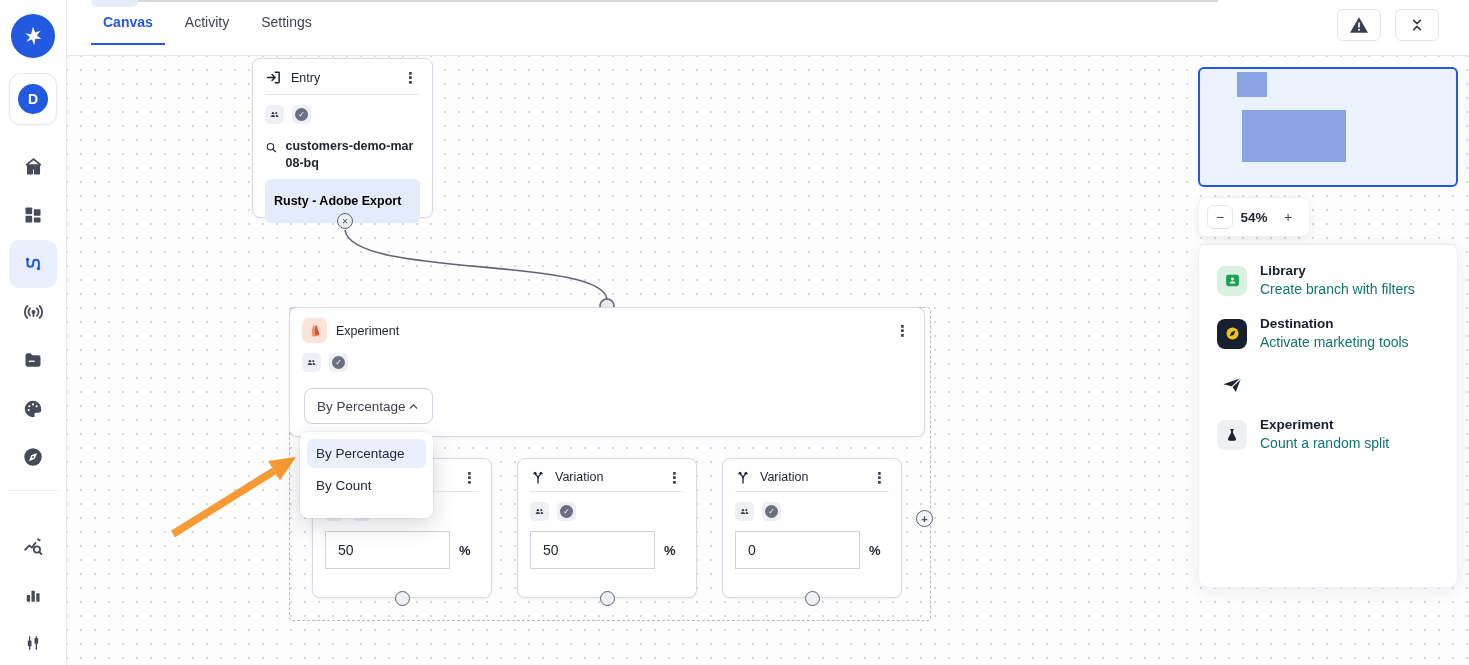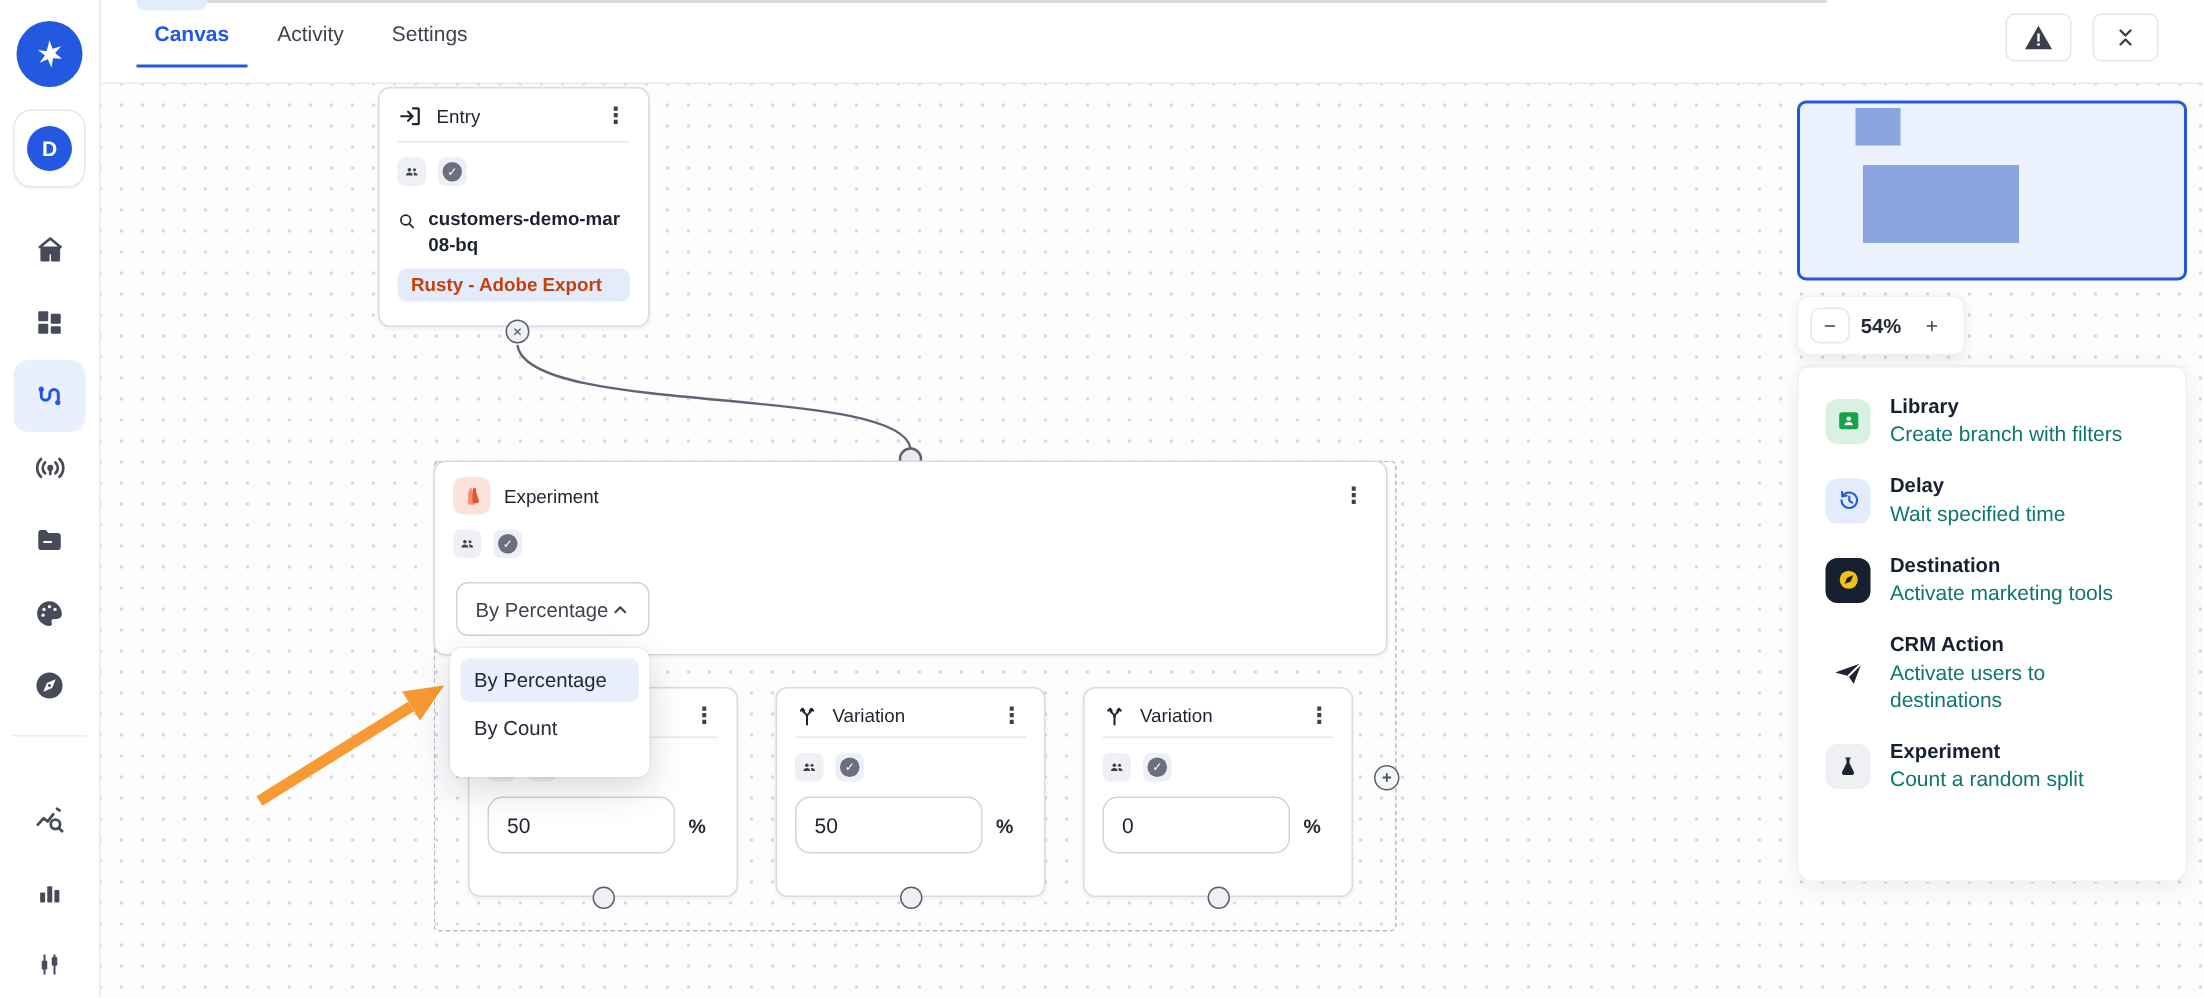--- a/index.html
+++ b/index.html
@@ -38,40 +38,40 @@
   .kebab { color:#3c4150; font-size:15px; font-weight:bold; line-height:1; cursor:pointer; padding:0 2px; }
   .node-divider { height:1px; background:#e7e8ee; margin:0 12px; }
   .chip-row { display:flex; gap:8px; padding:10px 12px 6px 12px; }
   .chip { width:19px; height:19px; border-radius:5px; background:#eef0f5; display:flex; align-items:center; justify-content:center; }
   .check-badge { width:13px; height:13px; border-radius:50%; background:#6a7080; color:#fff; font-size:8px; display:flex; align-items:center; justify-content:center; }
 
   
   .entry-card { left:185px; top:2px; width:181px; height:160px; }
   .entry-model { display:flex; gap:8px; padding:8px 12px 0 12px; align-items:flex-start; }
   .entry-model-name { font-size:12.5px; font-weight:bold; color:#1d2430; line-height:1.35; word-break:break-all; }
-  .entry-pill { margin:7px 12px 0 12px; background:#e4ecfb; color:#c2410c; font-size:12.5px; font-weight:bold; border-radius:6px; padding:4px 9px; cursor:pointer; }
+  .entry-pill { margin:7px 12px 0 12px; background:#e4ecfb; color:#000000; font-size:12.5px; font-weight:bold; border-radius:6px; padding:15px 9px; cursor:pointer; }
 
   .connector { position:absolute; border-radius:50%; background:#eef0f3; border:1.5px solid #5a6070; display:flex; align-items:center; justify-content:center; color:#4a4f60; z-index:30; cursor:pointer; }
 
   .edge-layer { position:absolute; left:0; top:0; width:1402px; height:609px; pointer-events:none; z-index:5; }
 
   
   .group-dashed { position:absolute; left:222px; top:251px; width:642px; height:314px; border:1.5px dashed #b7bac6; border-radius:4px; z-index:6; }
   .exp-card { left:222px; top:251px; width:636px; height:130px; z-index:10; }
   .exp-icon-chip { width:25px; height:25px; border-radius:7px; background:#fbe3da; display:flex; align-items:center; justify-content:center; }
   .split-select { margin:10px 0 0 14px; width:129px; height:36px; border:1px solid #cfd3de; border-radius:8px; background:#fff; display:flex; align-items:center; justify-content:space-between; padding:0 12px; font-size:13.5px; color:#3f4350; cursor:pointer; }
 
   .dropdown-menu { position:absolute; left:233px; top:376px; width:133px; height:86px; background:#fff; border-radius:8px; box-shadow:0 8px 24px rgba(16,24,40,.16), 0 0 0 1px rgba(16,24,40,.04); z-index:60; padding:7px; display:flex; flex-direction:column; gap:3px; }
   .dd-item { font-size:13.5px; color:#242936; border-radius:6px; padding:7px 9px; cursor:pointer; }
   .dd-item.selected { background:#e9effc; }
 
   
   .var-card { width:180px; height:140px; top:402px; z-index:10; }
   .var-input-row { display:flex; align-items:center; gap:9px; padding:4px 12px 0 12px; }
-  .var-input { width:125px; height:38px; border:1px solid #cfd3de; border-radius:10px; font-size:14px; color:#1d2430; padding:0 12px; font-family:"Liberation Sans",sans-serif; outline:none; }
+  .var-input { width:125px; height:38px; border:1px solid #cfd3de; border-radius:0; font-size:14px; color:#1d2430; padding:0 12px; font-family:"Liberation Sans",sans-serif; outline:none; }
   .var-unit { font-size:13px; font-weight:bold; color:#242936; }
 
   .arrow-layer { position:absolute; left:96px; top:390px; z-index:50; pointer-events:none; }
 
   
   .minimap { position:absolute; left:1131px; top:11px; width:260px; height:120px; background:#ebf2fd; border:2px solid #2259e0; border-radius:6px; z-index:40; cursor:pointer; }
   .mm-rect { position:absolute; background:#8aa4e2; }
   .zoom-pill { position:absolute; left:1131px; top:141px; width:112px; height:40px; background:#fff; border-radius:8px; box-shadow:0 2px 8px rgba(16,24,40,.08); border:1px solid #f0f1f4; display:flex; align-items:center; justify-content:space-between; padding:0 8px; z-index:40; }
   .zoom-btn { width:26px; height:24px; display:flex; align-items:center; justify-content:center; font-size:14px; color:#3f4350; cursor:pointer; border-radius:6px; }
   .zoom-btn.minus { border:1px solid #e5e7ec; }
@@ -415,55 +415,38 @@
               <circle cx="12" cy="10" r="2.1" fill="#fff"></circle>
               <path d="M8 16.2c0-2 1.8-3.1 4-3.1s4 1.1 4 3.1z" fill="#fff"></path>
             </svg>
         </span>
         <div>
           <div class="lib-name">Library</div>
           <div class="lib-desc">Create branch with filters</div>
         </div>
       </div>
       <div class="lib-item">
-        <span class="lib-icon bg-blue">
-          <svg width="17" height="17" viewBox="0 0 24 24" fill="none" stroke="#2259e0" stroke-width="2" stroke-linecap="round" stroke-linejoin="round">
-              <path d="M5.2 12a7.3 7.3 0 107.3-7.3c-2.9 0-5.2 1.5-6.5 3.6"></path>
-              <path d="M5.6 4.2l.4 4 4-.5"></path>
-              <path d="M12.5 8.6v3.9l2.7 1.7"></path>
-            </svg>
-        </span>
-        <div>
-          <div class="lib-name">Delay</div>
-          <div class="lib-desc">Wait specified time</div>
-        </div>
-      </div>
-      <div class="lib-item">
         <span class="lib-icon bg-navy">
           <svg width="17" height="17" viewBox="0 0 24 24">
               <circle cx="12" cy="12" r="8.5" fill="#f0c219"></circle>
               <path d="M16.2 7.8l-2.4 5.8-5.8 2.4 2.4-5.8z" fill="#16202e"></path>
             </svg>
         </span>
         <div>
           <div class="lib-name">Destination</div>
           <div class="lib-desc">Activate marketing tools</div>
         </div>
       </div>
       <div class="lib-item">
         <span class="lib-icon bg-none">
           <svg width="23" height="23" viewBox="0 0 24 24">
               <path d="M2.5 11.8L21 5.2l-5.6 14.6-3.6-5.6z" fill="#1d2430"></path>
               <path d="M21 5.2L11.8 14.2" stroke="#fff" stroke-width="1.4"></path>
             </svg>
         </span>
-        <div>
-          <div class="lib-name">CRM Action</div>
-          <div class="lib-desc">Activate users to destinations</div>
-        </div>
       </div>
       <div class="lib-item">
         <span class="lib-icon bg-gray">
           <svg width="16" height="16" viewBox="0 0 24 24" fill="#1d2430">
               <path d="M9.5 3h5v1.8h-1v4l4.4 8.6a2.2 2.2 0 01-2 3.1H8.1a2.2 2.2 0 01-2-3.1l4.4-8.6v-4h-1z"></path>
             </svg>
         </span>
         <div>
           <div class="lib-name">Experiment</div>
           <div class="lib-desc">Count a random split</div>

